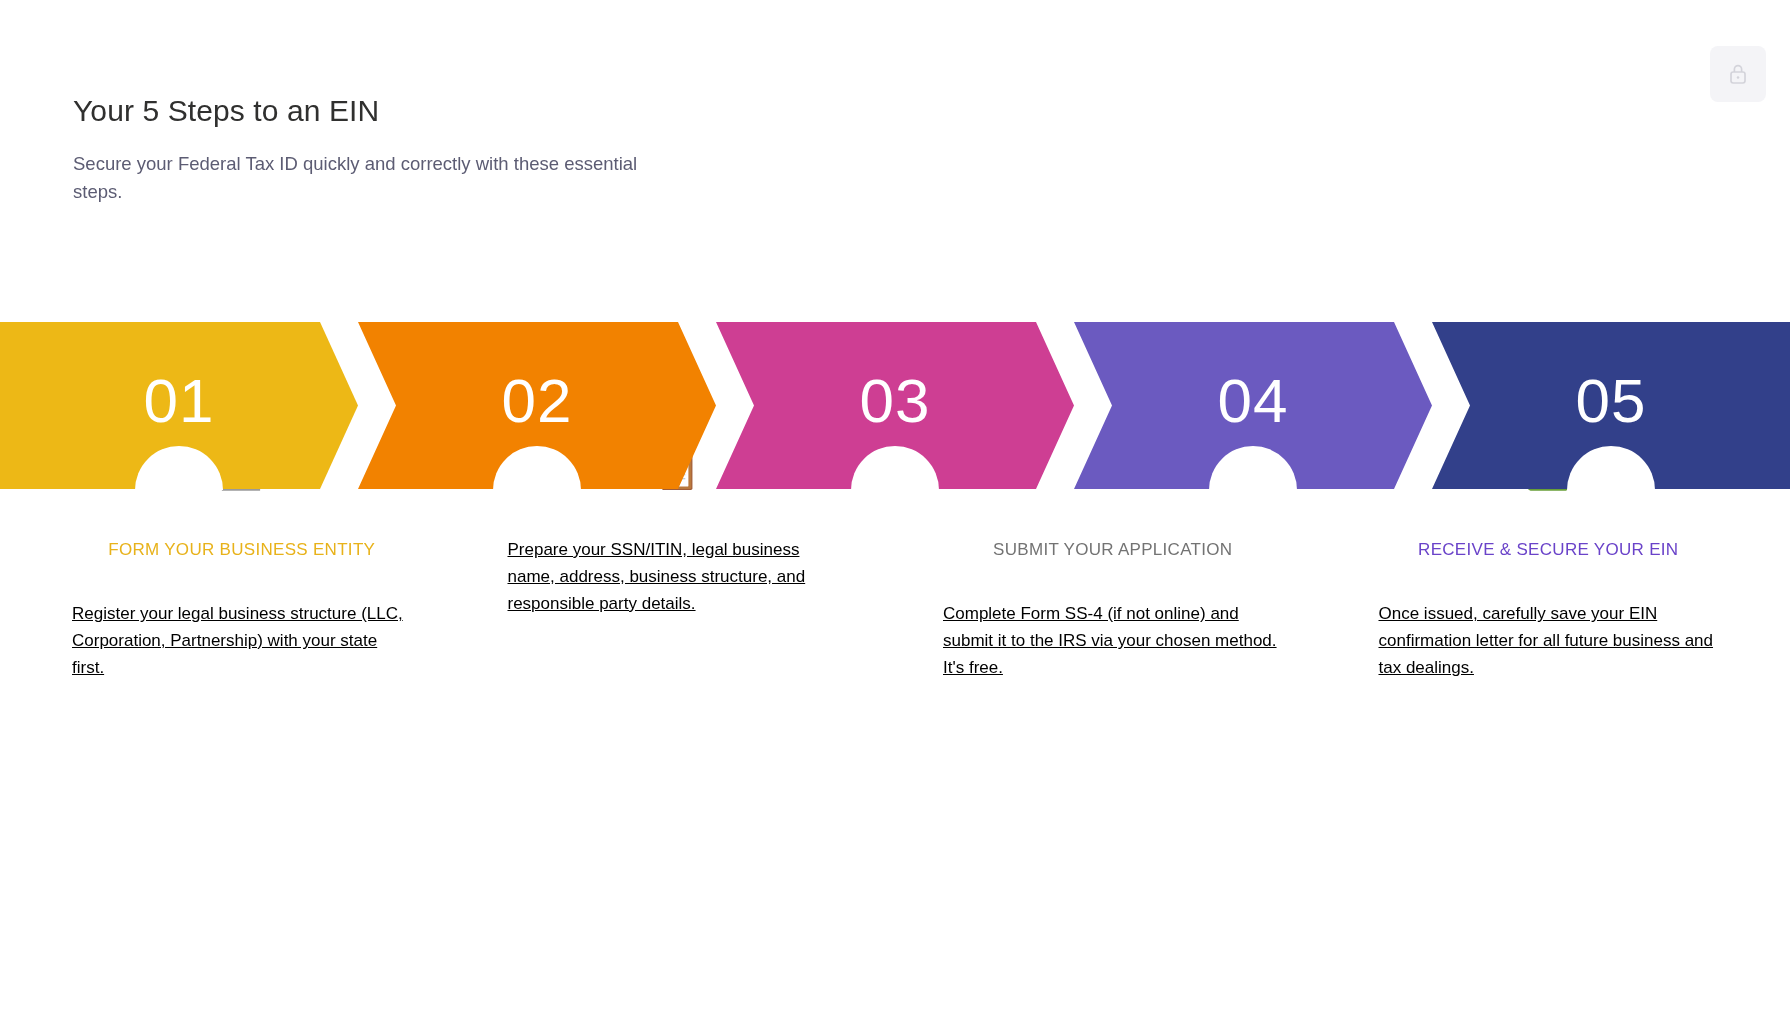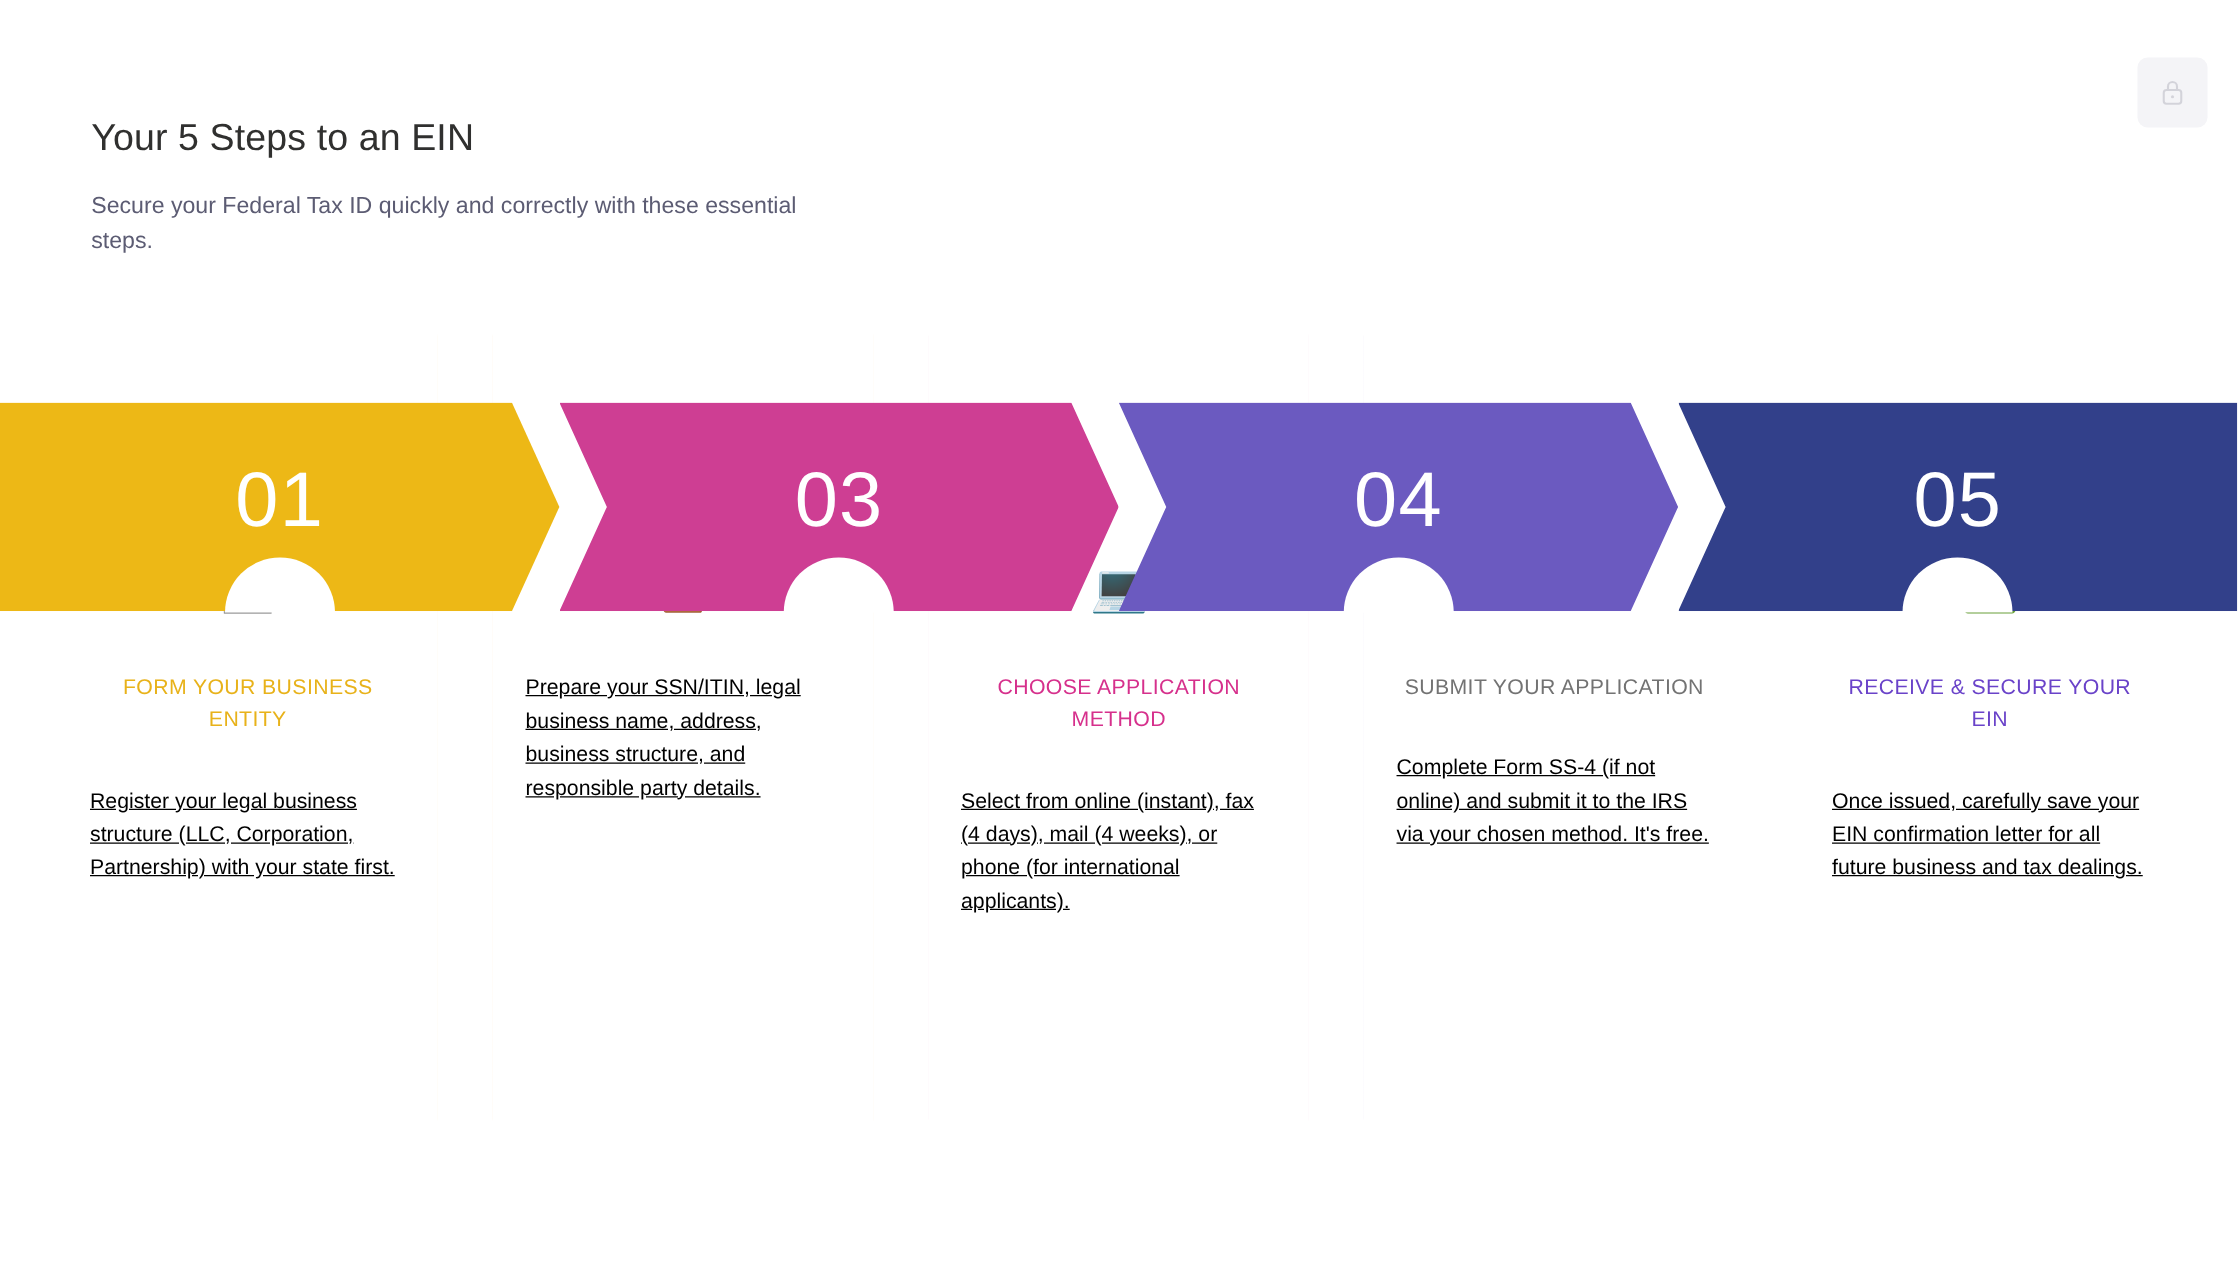--- a/index.html
+++ b/index.html
@@ -203,44 +203,44 @@
     <div id="cards">
         <div class="card" style="--tint: rgba(237,184,22,0.10);">
           <span class="card-emoji">🏢</span>
           <div class="card-title" style="color:#E8B21A">FORM YOUR BUSINESS ENTITY</div>
           <div class="card-body">Register your legal business structure (LLC, Corporation, Partnership) with your state first.</div>
         </div>
         <div class="card" style="--tint: rgba(242,130,0,0.10);">
           <span class="card-emoji">📋</span>
           <div class="card-body">Prepare your SSN/ITIN, legal business name, address, business structure, and responsible party details.</div>
         </div>
-        <div class="card" style="--tint: rgba(214,48,140,0.10);">
-          <span class="card-emoji">💻</span>
-          <div class="card-title" style="color:#D6308C">CHOOSE APPLICATION METHOD</div>
-          <div class="card-body">Select from online (instant), fax (4 days), mail (4 weeks), or phone (for international applicants).</div>
-        </div>
         <div class="card" style="--tint: rgba(106,67,201,0.10);">
           <span class="card-emoji">✉️</span>
           <div class="card-title" style="color:#737373">SUBMIT YOUR APPLICATION</div>
           <div class="card-body">Complete Form SS-4 (if not online) and submit it to the IRS via your chosen method. It's free.</div>
         </div>
         <div class="card" style="--tint: rgba(106,67,201,0.10);">
           <span class="card-emoji">✅</span>
           <div class="card-title" style="color:#6A43C9">RECEIVE &amp; SECURE YOUR EIN</div>
           <div class="card-body">Once issued, carefully save your EIN confirmation letter for all future business and tax dealings.</div>
         </div>
       </div>
 
     <div id="band">
         <div class="band-seg">
           <div class="fill" style="background:#EDB816"></div>
           <div class="band-num">01</div>
           <div class="band-notch"></div>
         </div>
         <div class="band-seg">
+          <div class="fill" style="background:#F28200"></div>
+          <div class="band-num">02</div>
+          <div class="band-notch"></div>
+        </div>
+        <div class="band-seg">
           <div class="fill" style="background:#CE3E93"></div>
           <div class="band-num">03</div>
           <div class="band-notch"></div>
         </div>
         <div class="band-seg">
           <div class="fill" style="background:#6B5AC0"></div>
           <div class="band-num">04</div>
           <div class="band-notch"></div>
         </div>
         <div class="band-seg">

